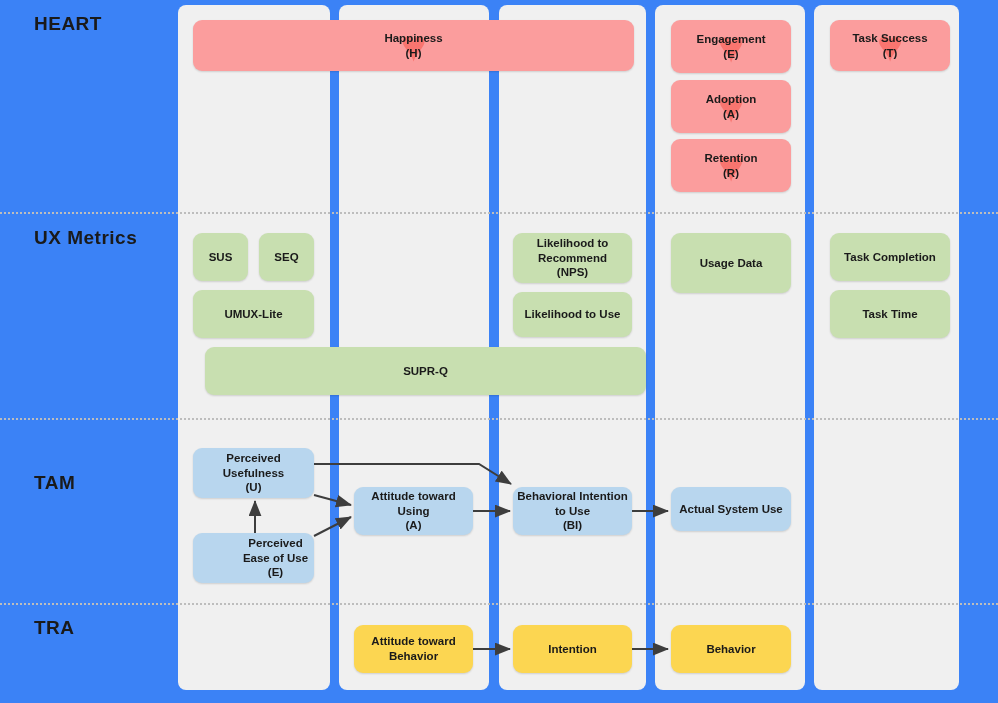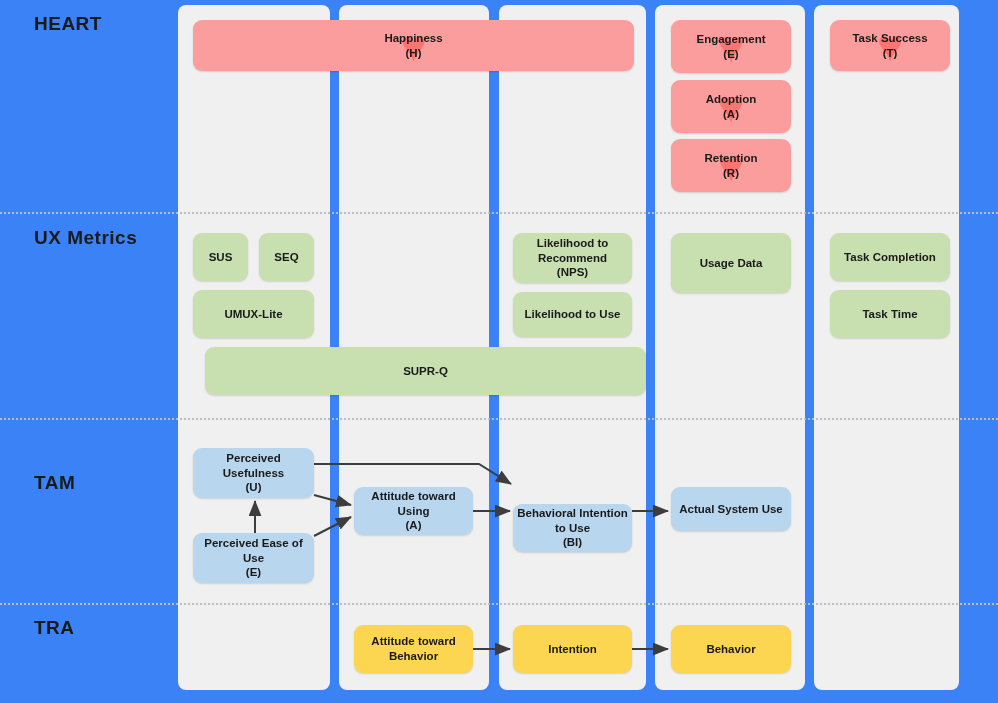--- a/index.html
+++ b/index.html
@@ -165,27 +165,27 @@
       </div>
       <div class="node green" style="left: 830px; top: 290px; width: 120px; height: 48px;">
         <span class="lbl"><span>Task Time</span></span>
       </div>
       <div class="node green wide-supr" style="left: 193px; top: 347px; width: 441px; height: 48px;">
         <span class="lbl"><span>SUPR-Q</span><br></span>
       </div>
       <div class="node blue" style="left: 193px; top: 448px; width: 121px; height: 50px;">
         <span class="lbl"><span>Perceived Usefulness</span><br><span class="sub">(U)</span></span>
       </div>
-      <div class="node blue" style="left: 193px; top: 533px; width: 121px; height: 50px;">
+      <div class="node blue" style="left: 193px; top: 533px; width: 121px; height: 50px; padding-left: 44px;">
         <span class="lbl"><span>Perceived Ease of Use</span><br><span class="sub">(E)</span></span>
       </div>
       <div class="node blue" style="left: 354px; top: 487px; width: 119px; height: 48px;">
         <span class="lbl"><span>Attitude toward Using</span><br><span class="sub">(A)</span></span>
       </div>
-      <div class="node blue" style="left: 513px; top: 487px; width: 119px; height: 48px; margin-top: 17px;">
+      <div class="node blue" style="left: 513px; top: 487px; width: 119px; height: 48px;">
         <span class="lbl"><span>Behavioral Intention to Use</span><br><span class="sub">(BI)</span></span>
       </div>
       <div class="node blue" style="left: 671px; top: 487px; width: 120px; height: 44px;">
         <span class="lbl"><span>Actual System Use</span></span>
       </div>
       <div class="node yellow" style="left: 354px; top: 625px; width: 119px; height: 48px;">
         <span class="lbl"><span>Attitude toward Behavior</span></span>
       </div>
       <div class="node yellow" style="left: 513px; top: 625px; width: 119px; height: 48px;">
         <span class="lbl"><span>Intention</span></span>

